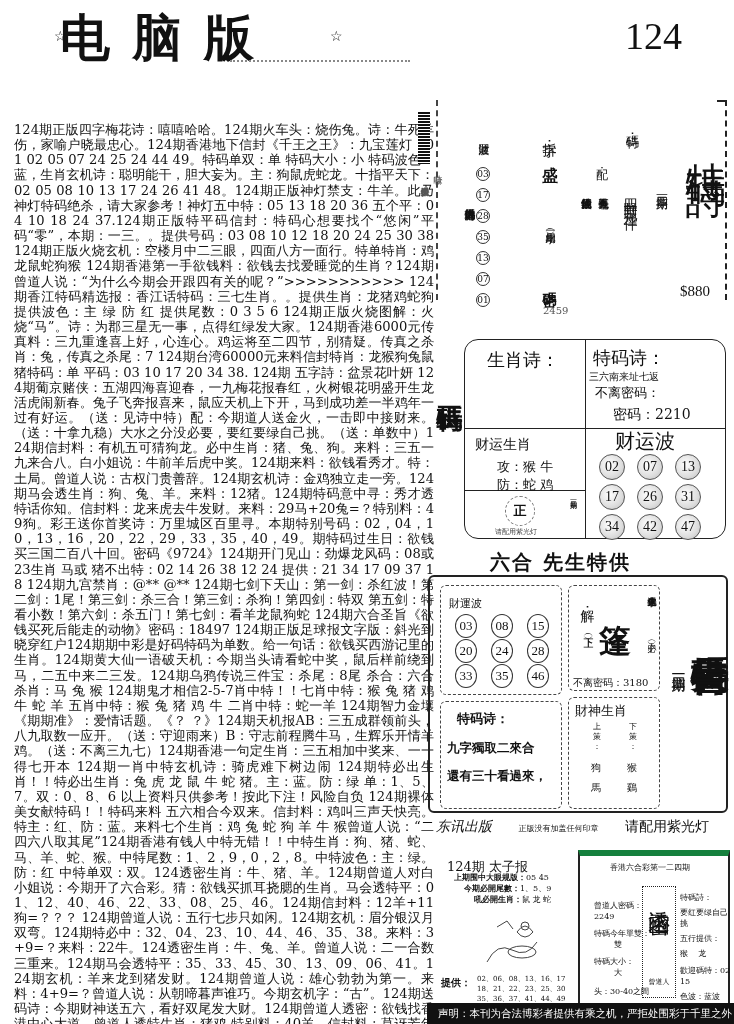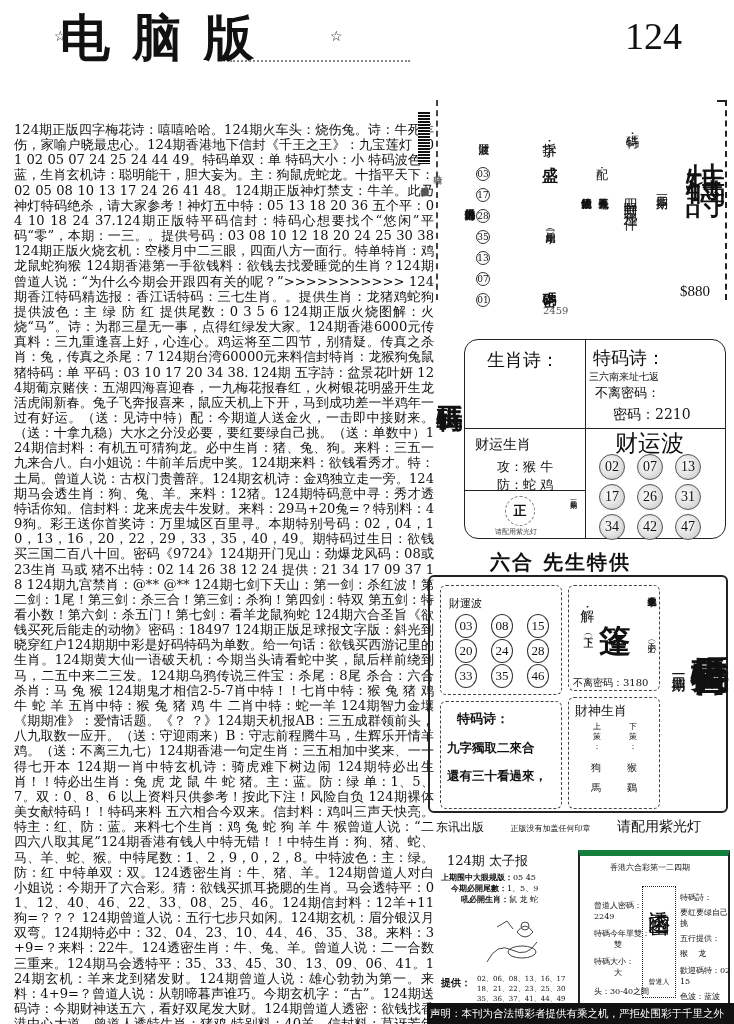--- a/index.html
+++ b/index.html
@@ -25,21 +25,21 @@
   .ball { display: inline-block; width: 26px; height: 26px; border-radius: 50%; border: 1px solid #555; background: radial-gradient(circle at 40% 40%, #fff 0, #ddd 60%, #bbb 100%); font-size: 14px; line-height: 24px; text-align: center; font-family: "Liberation Serif", serif; }
   
   .lh-title { left: 490px; top: 549px; font-size: 20px; font-weight: bold; font-family: "DejaVu Sans", sans-serif; letter-spacing: 2px; }
   .lh-box { left: 428px; top: 575px; width: 300px; height: 238px; border: 2px solid #222; border-radius: 6px; }
   .ring { display: inline-block; width: 22px; height: 24px; border: 1px solid #333; border-radius: 50%; font-size: 13px; line-height: 22px; text-align: center; font-family: "Liberation Serif", serif; }
   .dashed-box { border: 1px dashed #444; border-radius: 6px; }
   .footer-row { left: 436px; top: 818px; width: 290px; font-size: 14px; }
   
   .tz-box { left: 437px; top: 850px; width: 138px; height: 155px; }
   .tm-mini { left: 578px; top: 850px; width: 152px; height: 155px; border-left: 2px solid #222; border-right: 2px solid #222; border-top: 6px solid #15803d; }
-  .notice { left: 427px; top: 1003px; width: 307px; height: 21px; background: #111; color: #fff; font-family: "DejaVu Sans", sans-serif; font-size: 10.5px; line-height: 21px; padding-left: 3px; white-space: nowrap; overflow: hidden; }
+  .notice { left: 427px; top: 1003px; width: 307px; height: 21px; background: #111; color: #fff; font-family: "DejaVu Sans", sans-serif; font-size: 10.5px; line-height: 21px; padding-left: 11px; white-space: nowrap; overflow: hidden; }
   .tiny { font-size: 8px; line-height: 11px; }
 </style>
 </head>
 <body>
 
 <div class="abs masthead">
   <span class="star" style="left:-6px;">☆</span>
   <span>电脑版</span>
   <span class="star" style="left:270px;">☆</span>
 </div>
@@ -107,21 +107,21 @@
   </div>
 
   <div class="abs" style="left:32px; top:134px; font-size:13px; margin-top:2px;">
     <span>防：</span><span>蛇 鸡</span>
   </div>
 
   <div class="abs" style="left:40px; top:156px; width:30px; height:30px; border:1px dashed #777; border-radius:50%; text-align:center; font-size:13px; line-height:28px; font-weight:bold;">正</div>
   <div class="abs" style="left:30px; top:187px; font-size:7px; color:#444;">请配用紫光灯</div>
   <div class="abs vtext" style="left:103px; top:156px; font-size:7px; height:40px;">第一二四期</div>
 
-  <div class="abs" style="left:150px; top:88px; font-size:23px;">财运波</div>
+  <div class="abs" style="left:150px; top:88px; font-size:20px;">财运波</div>
   <div class="abs" style="left:134px; top:114px; width:120px; display:grid; grid-template-columns:repeat(3, 32px); row-gap:4px; column-gap:6px;">
     <span class="ball">02</span>
     <span class="ball">07</span>
     <span class="ball">13</span>
     <span class="ball">17</span>
     <span class="ball">26</span>
     <span class="ball">31</span>
     <span class="ball">34</span>
     <span class="ball">42</span>
     <span class="ball">47</span>
@@ -171,28 +171,28 @@
     <div class="abs" style="left:22px; top:60px; font-size:10px; white-space:pre; line-height:20px;">狗
 馬</div>
     <div class="abs" style="left:58px; top:60px; font-size:10px; white-space:pre; line-height:20px;">猴
 鷄</div>
   </div>
 
   <div class="abs vtext" style="left:240px; top:90px; font-size:14px; height:110px;">第一二四期</div>
   <div class="abs vtext" style="left:258px; top:50px; font-size:38px; font-weight:bold; line-height:44px; height:180px;">特碼天書</div>
 </div>
 <div class="abs footer-row">
-  <span style="font-size:12px;">东讯出版</span>
+  <span style="font-size:14px;font-style:italic;">东讯出版</span>
   <span style="font-size:8px; margin-left:22px;">正版没有加盖任何印章</span>
   <span style="font-size:14px; margin-left:22px;">请配用紫光灯</span>
 </div>
 
 <div class="abs tz-box">
-  <div class="abs" style="left:10px; top:2px; font-size:13px;">124期 太子报</div>
-  <div class="abs tiny" style="left:4px; top:22px; width:134px;">
+  <div class="abs" style="left:10px; top:8px; font-size:13px;">124期 太子报</div>
+  <div class="abs tiny" style="left:17px; top:22px; width:134px;">
     <div><b>上期围中大眼规版：</b><span>05 45</span></div>
     <div style="padding-left:10px;"><b>今期必開尾數：</b><span>1、5、9</span></div>
     <div style="padding-left:20px;"><b>吼必開生肖：</b><span>鼠 龙 蛇</span></div>
   </div>
   <svg class="abs" style="left:40px; top:62px;" width="80" height="60">
     <path d="M10 50 Q20 30 35 38 T60 30 M40 20 q8 -12 16 0 q-8 10 -16 0 M20 15 l10 -6 l6 8" stroke="#444" fill="none" stroke-width="1"></path>
     <circle cx="48" cy="14" r="4" stroke="#444" fill="none"></circle>
     <ellipse cx="45" cy="40" rx="14" ry="6" stroke="#444" fill="none"></ellipse>
   </svg>
   <div class="abs" style="left:4px; top:126px; font-size:10px; font-weight:bold;">提供：</div>

